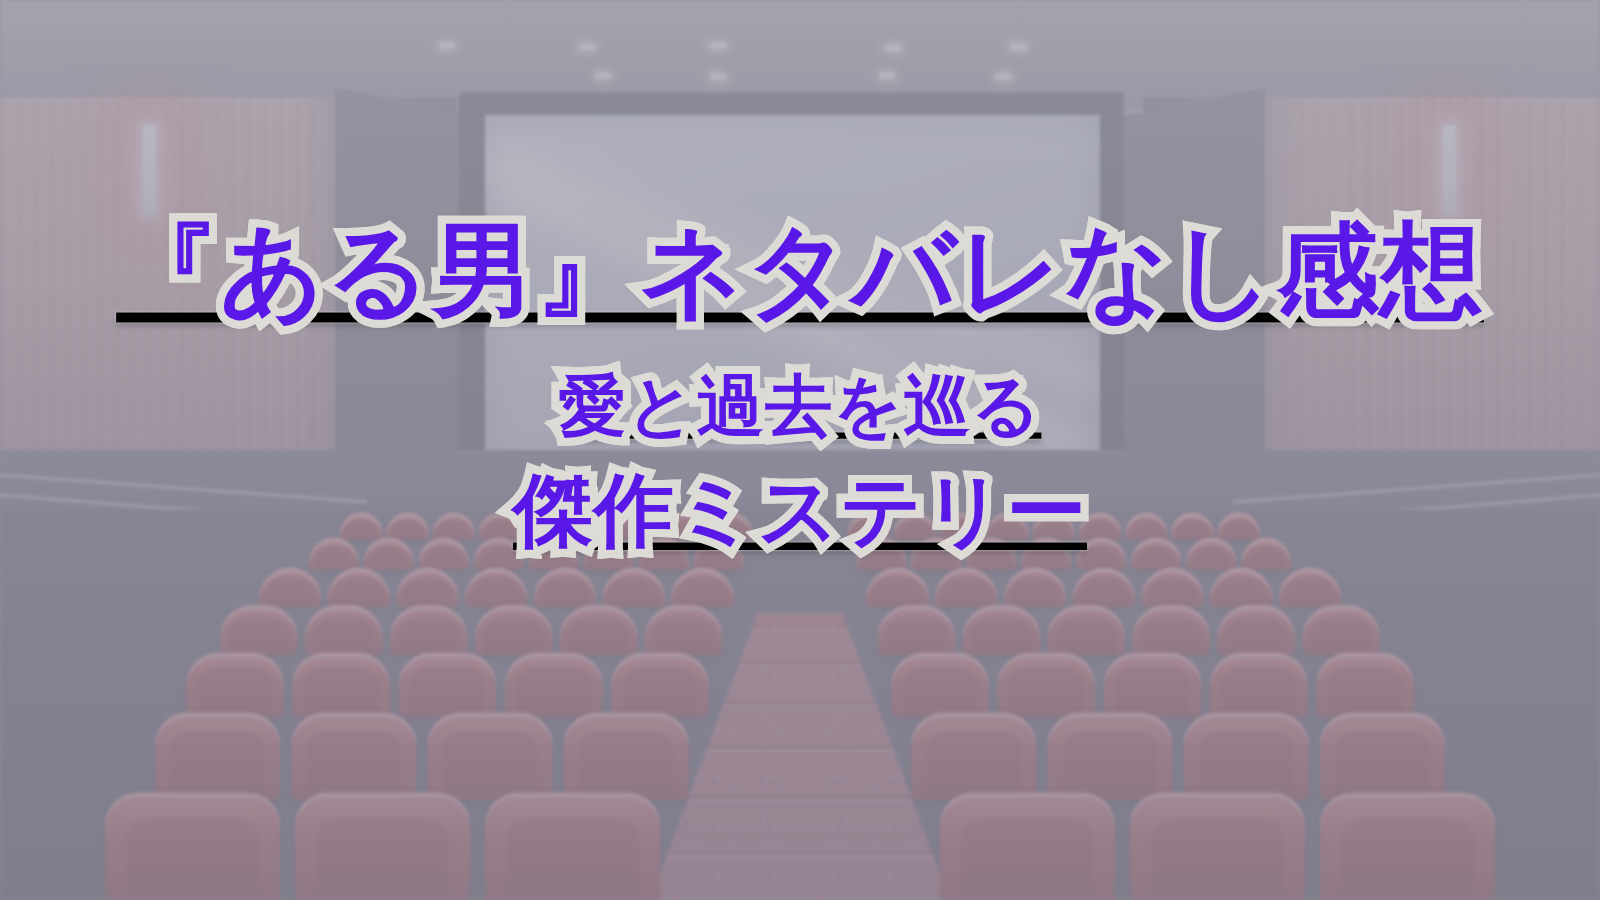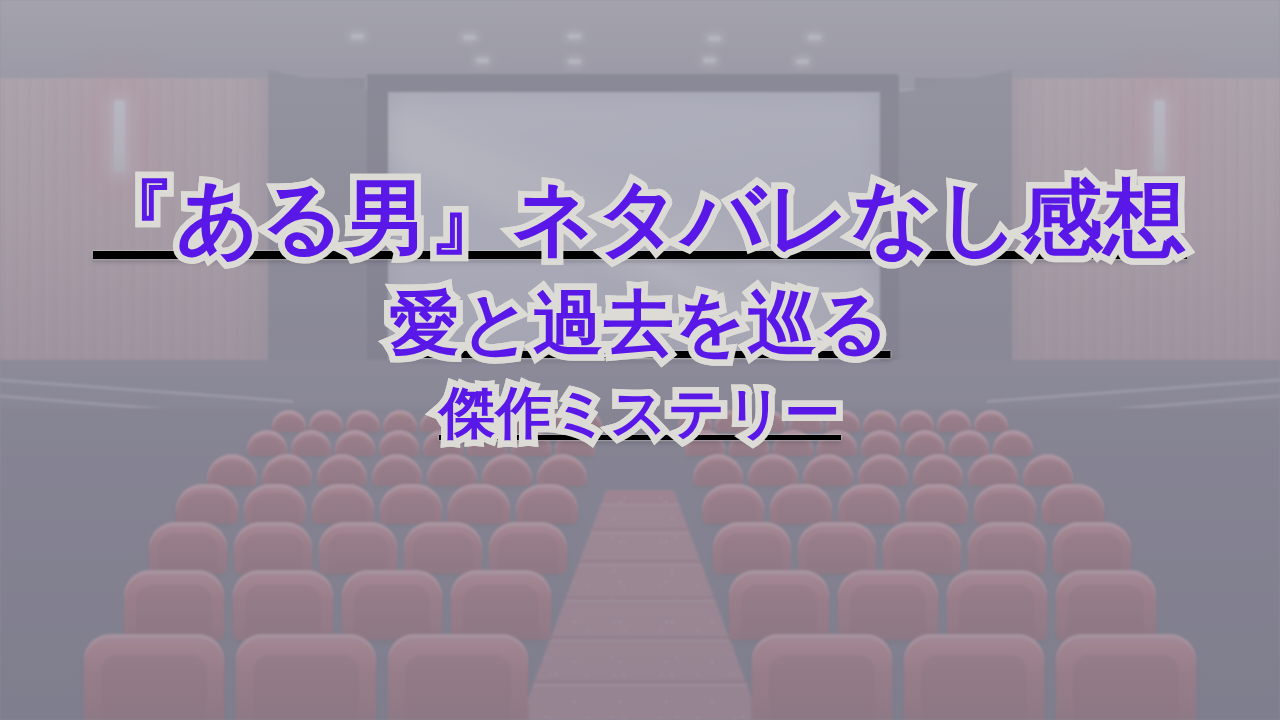--- a/index.html
+++ b/index.html
@@ -215,22 +215,22 @@
     letter-spacing: .012em;
     line-height: 1.26;
     white-space: nowrap;
     -webkit-text-stroke: 13px #dcdbd6;
     paint-order: stroke fill;
     text-shadow:
       0 0 2px #dcdbd6,
       0 3px 4px rgba(60,55,70,.30);
   }
   .tline-1 { font-size: 82px; }
-  .tline-2 { font-size: 70px; margin-top: 10px; }
-  .tline-3 { font-size: 56px; margin-top: 10px; }
+  .tline-2 { font-size: 54px; margin-top: 22px; }
+  .tline-3 { font-size: 64px; margin-top: 10px; }
 </style>
 </head>
 <body>
 
 <div id="stage">
 
   <div class="photo">
 
     <div class="ceiling"></div>
     <div class="ceiling-lip"></div>

